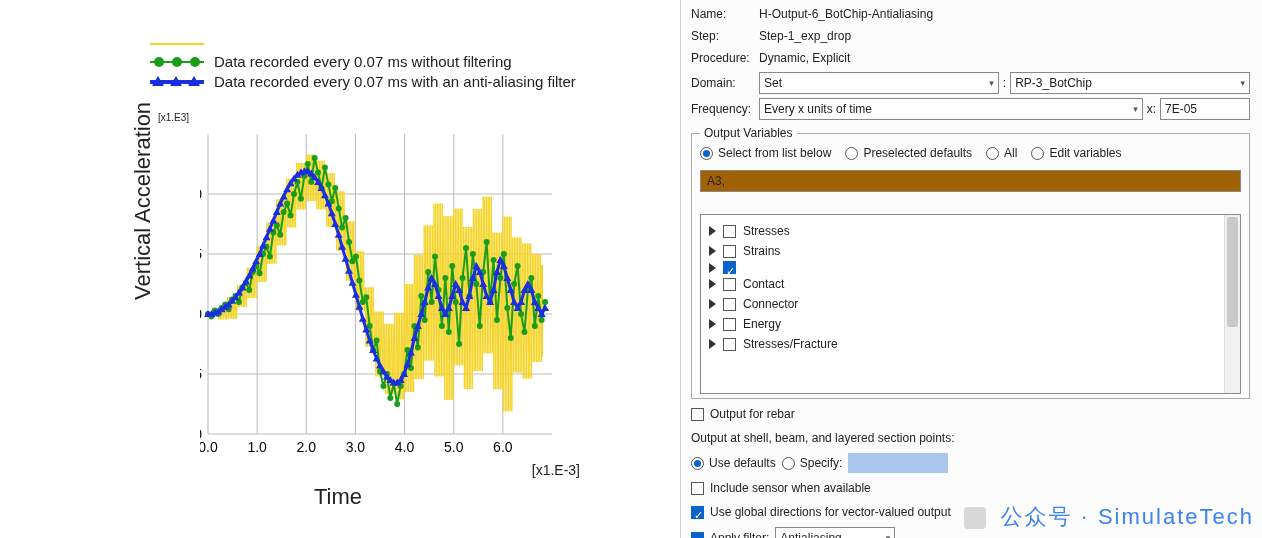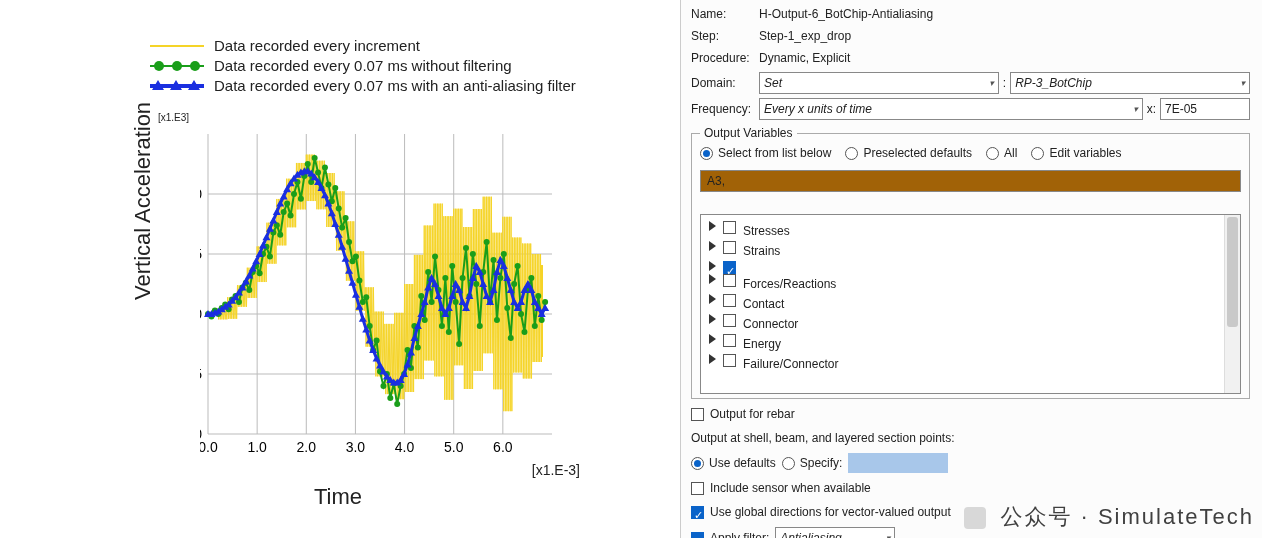--- a/index.html
+++ b/index.html
@@ -84,21 +84,21 @@
     background:#fcfcfc;
     font-size:12px;
   }
   .info-row{ display:flex; gap:4px; margin-bottom:6px; line-height:16px;}
   .info-label{ width:64px;}
   .combo-row{ display:flex; align-items:center; gap:4px; margin-bottom:4px;}
   .combo-label{ width:64px;}
   .combo{
     flex:1; display:flex; align-items:center; justify-content:space-between;
     height:22px; padding:0 4px;
-    border:1px solid #888; background:#fff;font-style:italic;
+    border:1px solid #888; background:#fff;
   }
   .combo.fill{ flex:1;}
   .combo .chev{ font-size:9px; color:#555;}
   .text-input{
     height:22px; padding:6px 4px; border:1px solid #888; background:#fff;
     display:flex; align-items:center; flex:1;
   }
   .text-input.narrow{ flex:0 0 90px;}
   fieldset.ov {
     border:1px solid #aaa; margin:6px 0 6px 0; padding:6px 8px 4px 8px;
@@ -124,58 +124,57 @@
     padding:0 6px; margin-bottom:22px;
   }
   .tree-frame{
     border:1px solid #888; background:#fff; height:180px;
     display:flex;
   }
   .tree{
     flex:1; padding:6px 4px; overflow:auto;
   }
   .tree-item{
-    display:flex; gap:7px; line-height:20px;
+    display:flex; align-items:center; gap:7px; line-height:20px;
     padding-left:4px;
   }
   .tri-icon{
     width:0;height:0;border-top:5px solid transparent;border-bottom:5px solid transparent;
     border-left:7px solid #333; display:inline-block;
   }
   .scroll-track{
     width:16px; background:#f1f1f1; border-left:1px solid #ddd; position:relative;
   }
   .scroll-thumb{
     position:absolute; left:2px; right:2px; top:2px; height:110px;
     background:#c9c9c9; border-radius:3px;
   }
   .below-row{ display:flex; align-items:center; gap:6px; margin-top:6px; line-height:18px;}
   .spec-box{
     width:100px; height:20px; background:#a8c7ea; display:inline-block;
   }
   .watermark{
     position:absolute; right:8px; bottom:6px;
-    font-size:22px; color:#404040; letter-spacing:2px;
+    font-size:22px; color:#3b82f6; letter-spacing:2px;
     pointer-events:none;
   }
   .watermark .icon{
     display:inline-block; width:22px;height:22px;border-radius:4px;
     background:#d8d8d8; vertical-align:middle; margin-right:6px;
     position:relative;
   }
 </style>
 </head>
 <body>
 
 <div class="chart-pane">
 
   <div class="legend">
     <div class="legend-row">
       <span class="legend-swatch yellow"></span>
-      <span>Data recorded every increment</span>
     </div>
     <div class="legend-row">
       <span class="legend-swatch green">
         <span class="dot" style="left:4px"></span>
           <span class="dot" style="left:22px"></span>
           <span class="dot" style="left:40px"></span>
       </span>
       <span>Data recorded every 0.07 ms without filtering</span>
     </div>
     <div class="legend-row">
@@ -512,41 +511,36 @@
             <span class="check"></span>
             <span>Strains</span>
           </div>
           <div class="tree-item">
             <span class="tri-icon"></span>
             <span class="check sel"></span>
           </div>
           <div class="tree-item">
             <span class="tri-icon"></span>
             <span class="check"></span>
-            <span>Forces/Reactions</span>
-          </div>
-          <div class="tree-item">
-            <span class="tri-icon"></span>
-            <span class="check"></span>
             <span>Contact</span>
           </div>
           <div class="tree-item">
             <span class="tri-icon"></span>
             <span class="check"></span>
             <span>Connector</span>
           </div>
           <div class="tree-item">
             <span class="tri-icon"></span>
             <span class="check"></span>
             <span>Energy</span>
           </div>
           <div class="tree-item">
             <span class="tri-icon"></span>
             <span class="check"></span>
-            <span>Failure/Connector</span>
+            <span>Stresses/Fracture</span>
           </div>
         </div>
       <div class="scroll-track">
         <div class="scroll-thumb"></div>
       </div>
     </div>
   </fieldset>
 
   <div class="below-row">
     <span id="c-rebar" class="check"></span>

